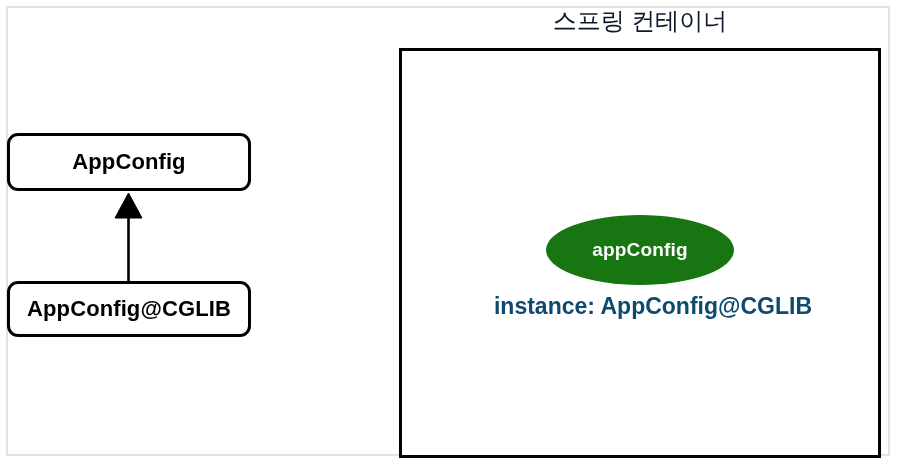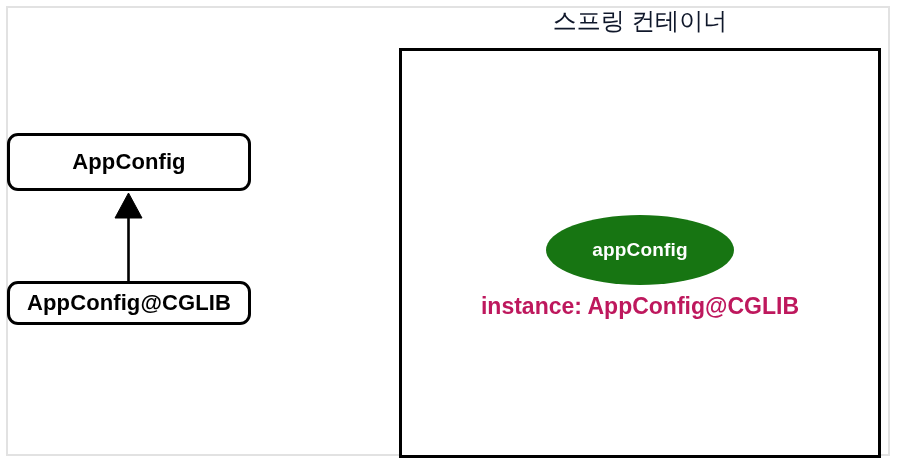--- a/index.html
+++ b/index.html
@@ -50,21 +50,21 @@
     left: 7px;
     top: 133px;
     width: 244px;
     height: 58px;
     font-size: 22px;
   }
   .class-box.cglib {
     left: 7px;
     top: 281px;
     width: 244px;
-    height: 44px;
+    height: 56px;
     font-size: 22px;
   }
 
   
   .inherit-arrow {
     position: absolute;
     left: 104px;
     top: 190px;
     width: 52px;
     height: 94px;
@@ -110,27 +110,27 @@
     justify-content: center;
     color: #ffffff;
     font-size: 19px;
     font-weight: bold;
     letter-spacing: 0.2px;
   }
 
   
   .bean-instance-label {
     position: absolute;
-    left: 399px;
+    left: 412px;
     top: 293px;
     width: 482px;
     text-align: center;
     font-size: 23px;
     font-weight: bold;
-    color: #be185d;
+    color: #0c4a6e;
     white-space: nowrap;
   }
 </style>
 </head>
 <body>
 
 <div id="canvas">
 
   <div class="page-frame"></div>
 

